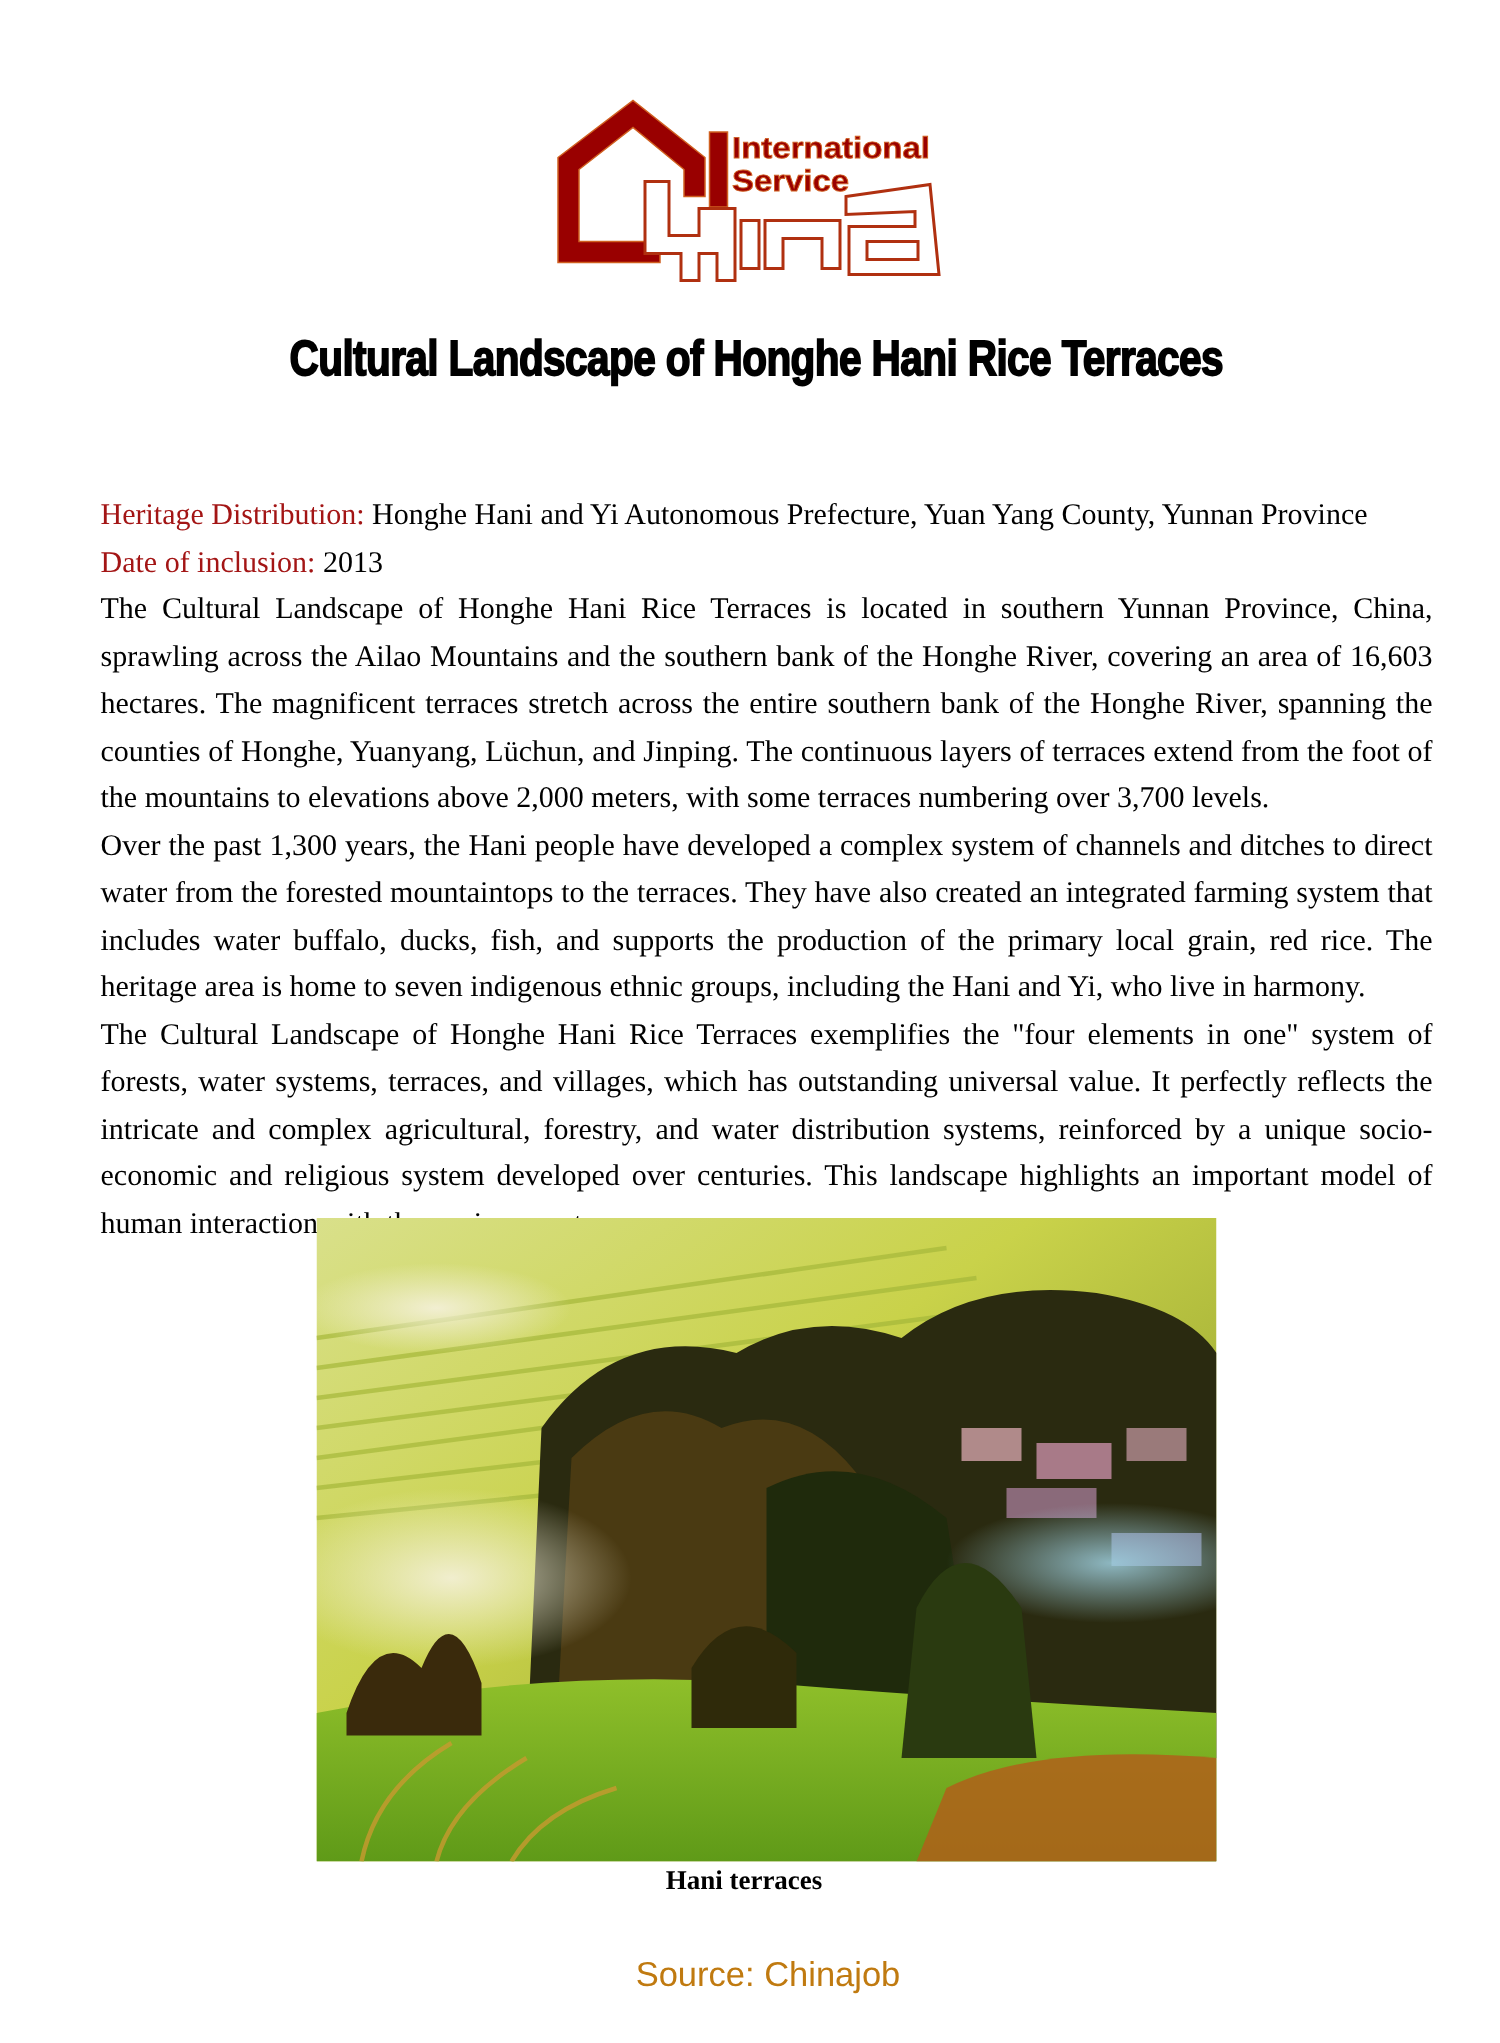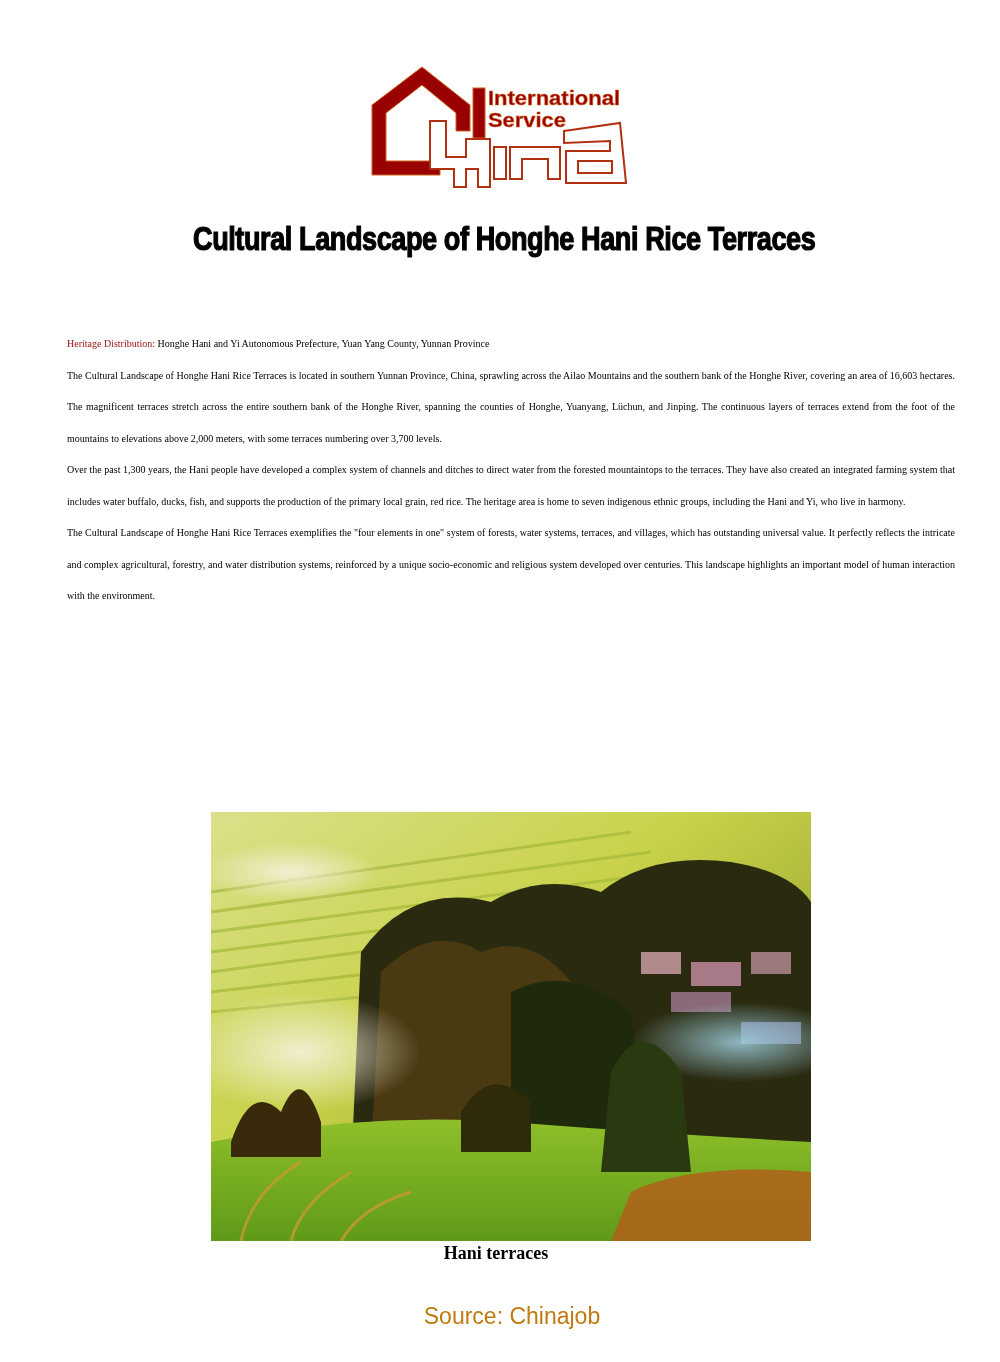--- a/index.html
+++ b/index.html
@@ -10,21 +10,21 @@
     .page-title {
       position: absolute; left: 0; top: 220px; width: 1008px; text-align: center;
       font-family: "Liberation Sans", sans-serif; font-weight: bold;
       font-size: 33px; color: #000; letter-spacing: -0.5px;
       transform: scaleX(0.82); transform-origin: 505px 0;
       -webkit-text-stroke: 1.2px #000;
     }
 
     .content {
       position: absolute; left: 67px; top: 328px; width: 888px;
-      font-family: "Liberation Serif", serif; font-size: 10px;
+      font-family: "Liberation Serif", serif; font-size: 20px;
       line-height: 31.5px; color: #000;
     }
     .content p { margin: 0; text-align: justify; }
     .label { color: #a31515; }
 
     .photo {
       position: absolute; left: 211px; top: 812px; width: 600px; height: 429px;
       overflow: hidden;
     }
     .caption {
@@ -55,20 +55,24 @@
   <text x="118" y="40" font-family="Liberation Sans, sans-serif" font-weight="bold" font-size="20" fill="#990000" stroke="#d06020" stroke-width="0.6" textLength="132" lengthAdjust="spacingAndGlyphs">International</text>
   <text x="118" y="62" font-family="Liberation Sans, sans-serif" font-weight="bold" font-size="20" fill="#990000" stroke="#d06020" stroke-width="0.6" textLength="78" lengthAdjust="spacingAndGlyphs">Service</text>
 </svg>
 
 <h1 class="page-title" style="margin:0;">Cultural Landscape of Honghe Hani Rice Terraces</h1>
 
 <div class="content">
   <p>
     <span class="label">Heritage Distribution:</span>
     <span>Honghe Hani and Yi Autonomous Prefecture, Yuan Yang County, Yunnan Province</span>
+  </p>
+  <p>
+    <span class="label">Date of inclusion:</span>
+    <span>2013</span>
   </p>
   <p>The Cultural Landscape of Honghe Hani Rice Terraces is located in southern Yunnan Province, China, sprawling across the Ailao Mountains and the southern bank of the Honghe River, covering an area of 16,603 hectares. The magnificent terraces stretch across the entire southern bank of the Honghe River, spanning the counties of Honghe, Yuanyang, Lüchun, and Jin­ping. The continuous layers of terraces extend from the foot of the mountains to elevations above 2,000 meters, with some terraces numbering over 3,700 levels.</p>
   <p>Over the past 1,300 years, the Hani people have developed a complex system of channels and ditches to direct water from the forested mountaintops to the terraces. They have also created an integrated farming system that includes water buffalo, ducks, fish, and supports the production of the primary local grain, red rice. The heritage area is home to seven indigenous ethnic groups, including the Hani and Yi, who live in harmony.</p>
   <p>The Cultural Landscape of Honghe Hani Rice Terraces exemplifies the "four elements in one" system of forests, water sys­tems, terraces, and villages, which has outstanding universal value. It perfectly reflects the intricate and complex agricultural, forestry, and water distribution systems, reinforced by a unique socio-economic and religious system developed over centu­ries. This landscape highlights an important model of human interaction with the environment.</p>
 </div>
 
 <svg class="photo" viewBox="0 0 600 429" preserveAspectRatio="none" role="img" aria-label="Misty Hani rice terraces with trees and a village at sunrise">
   <defs>
     <linearGradient id="sky" x1="0" y1="0" x2="1" y2="1">
       <stop offset="0" stop-color="#d9e08a"></stop>

